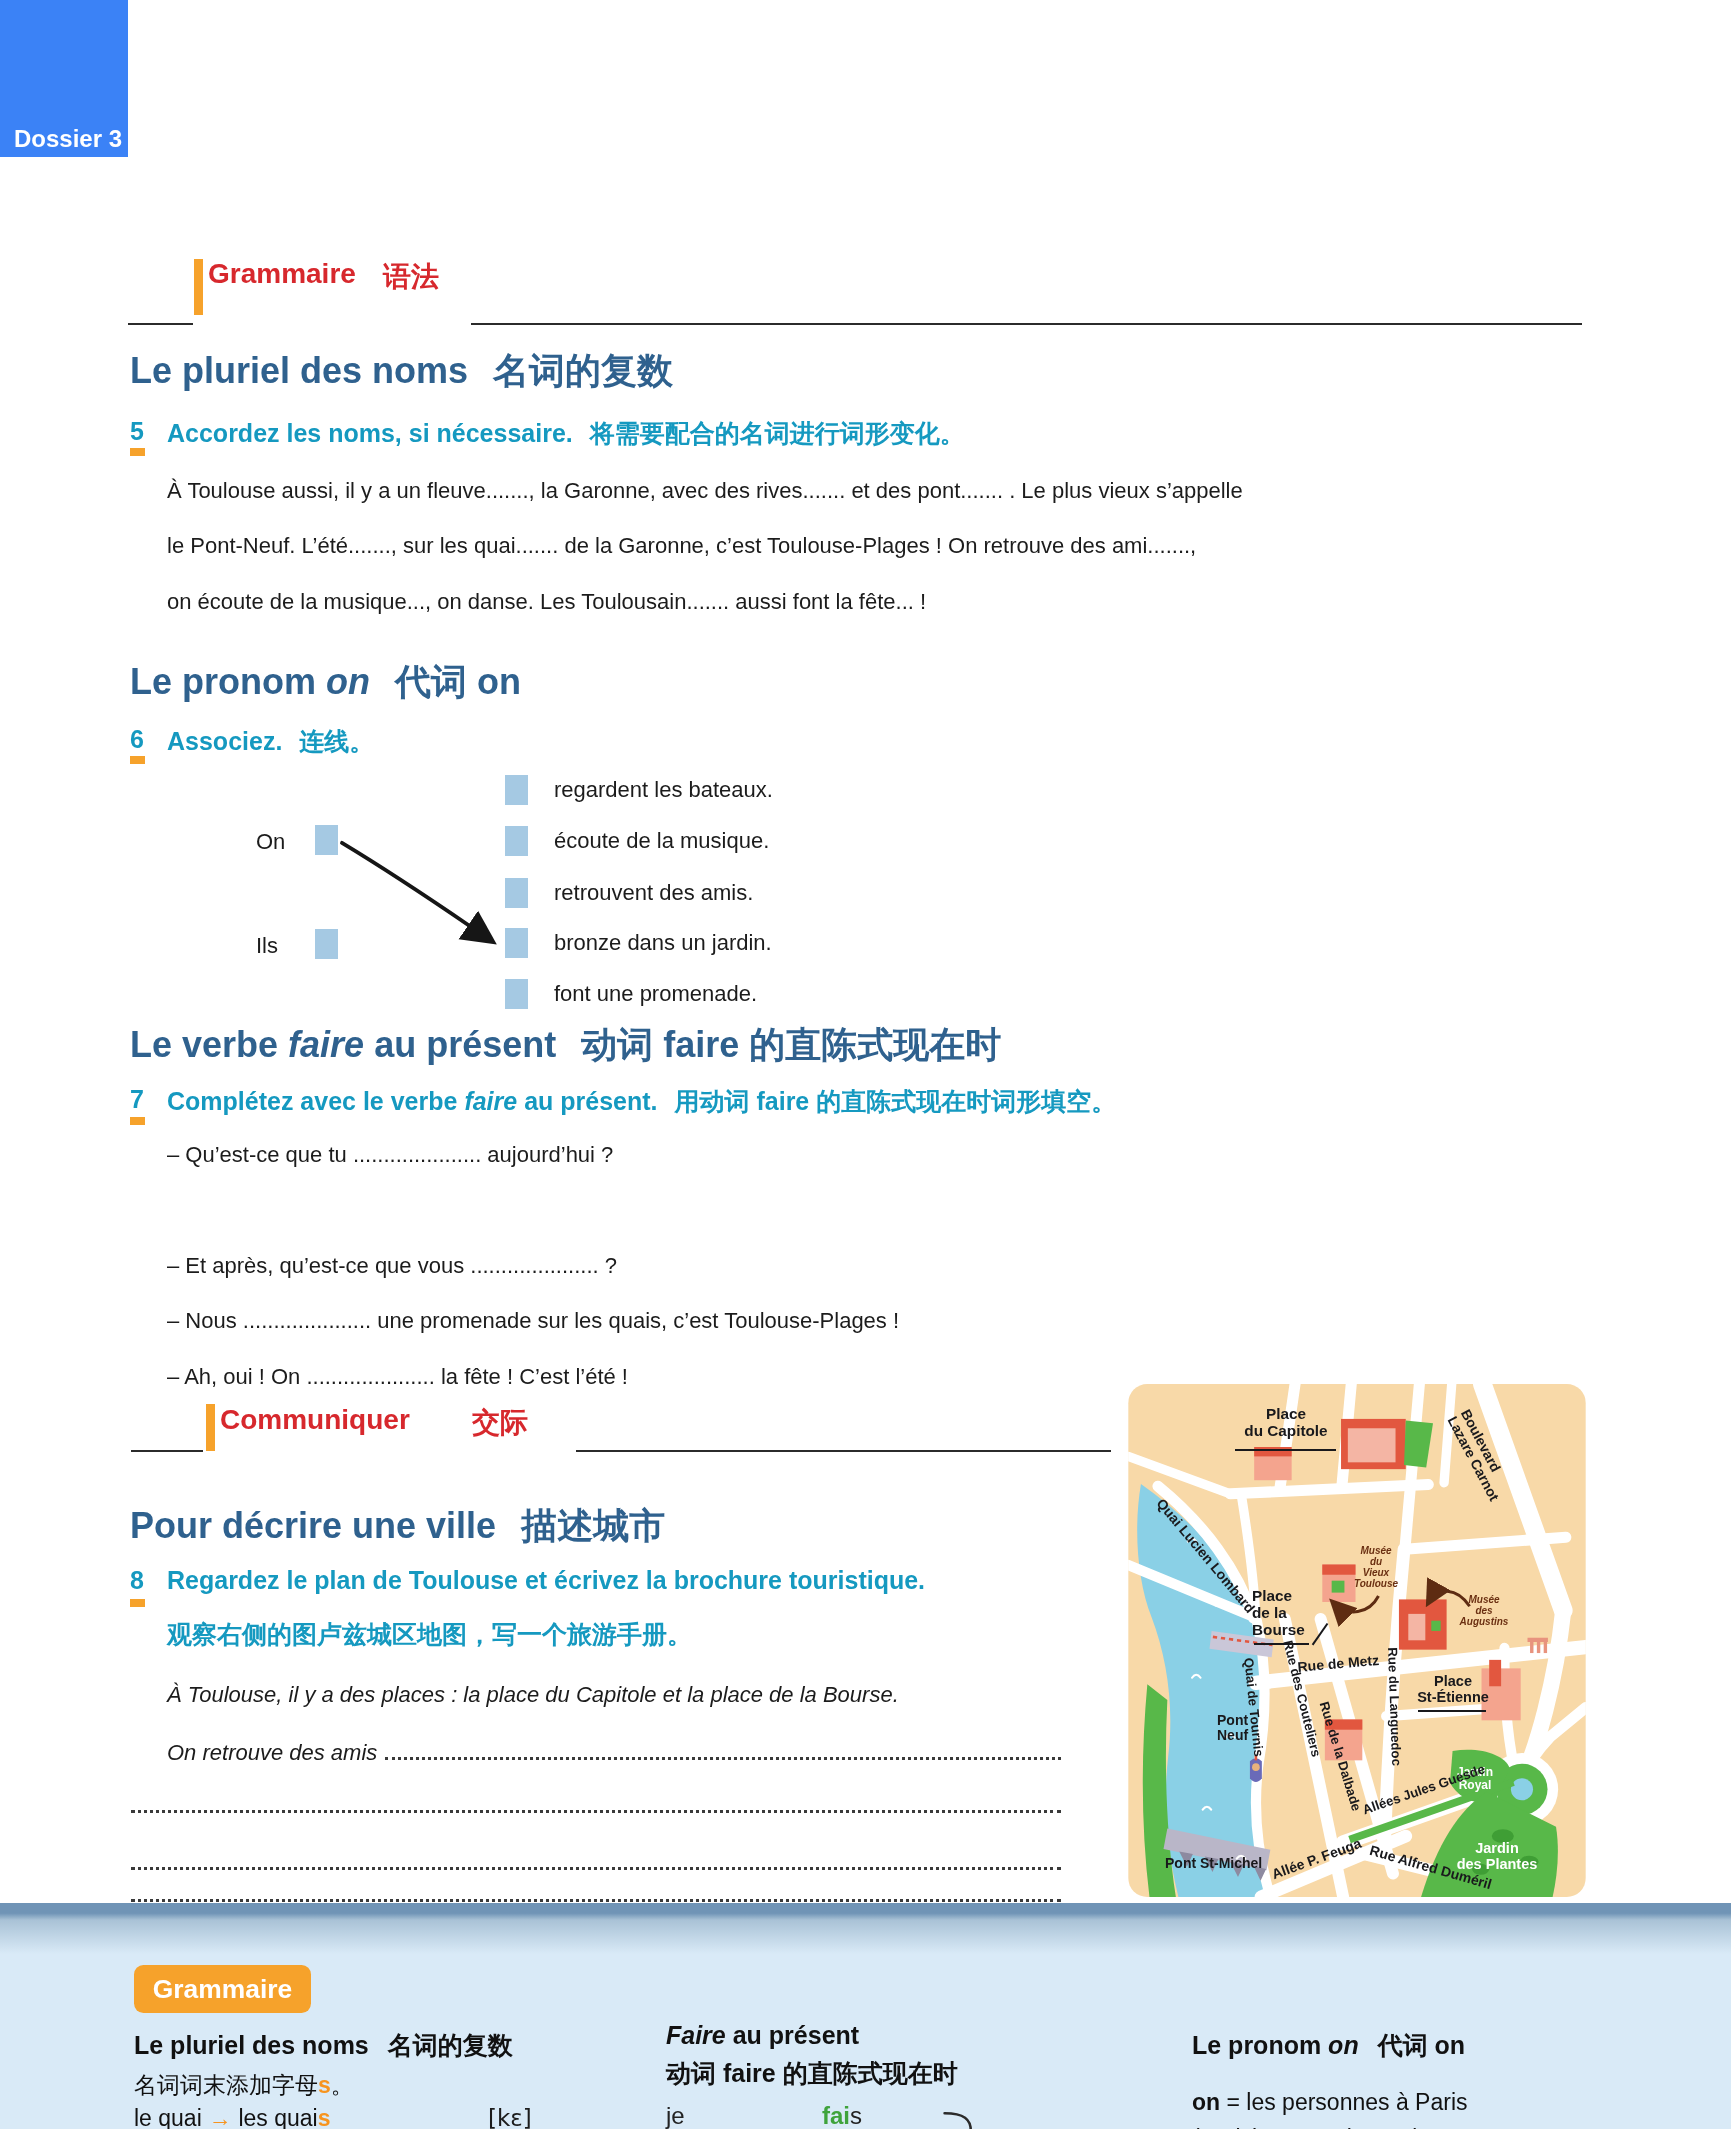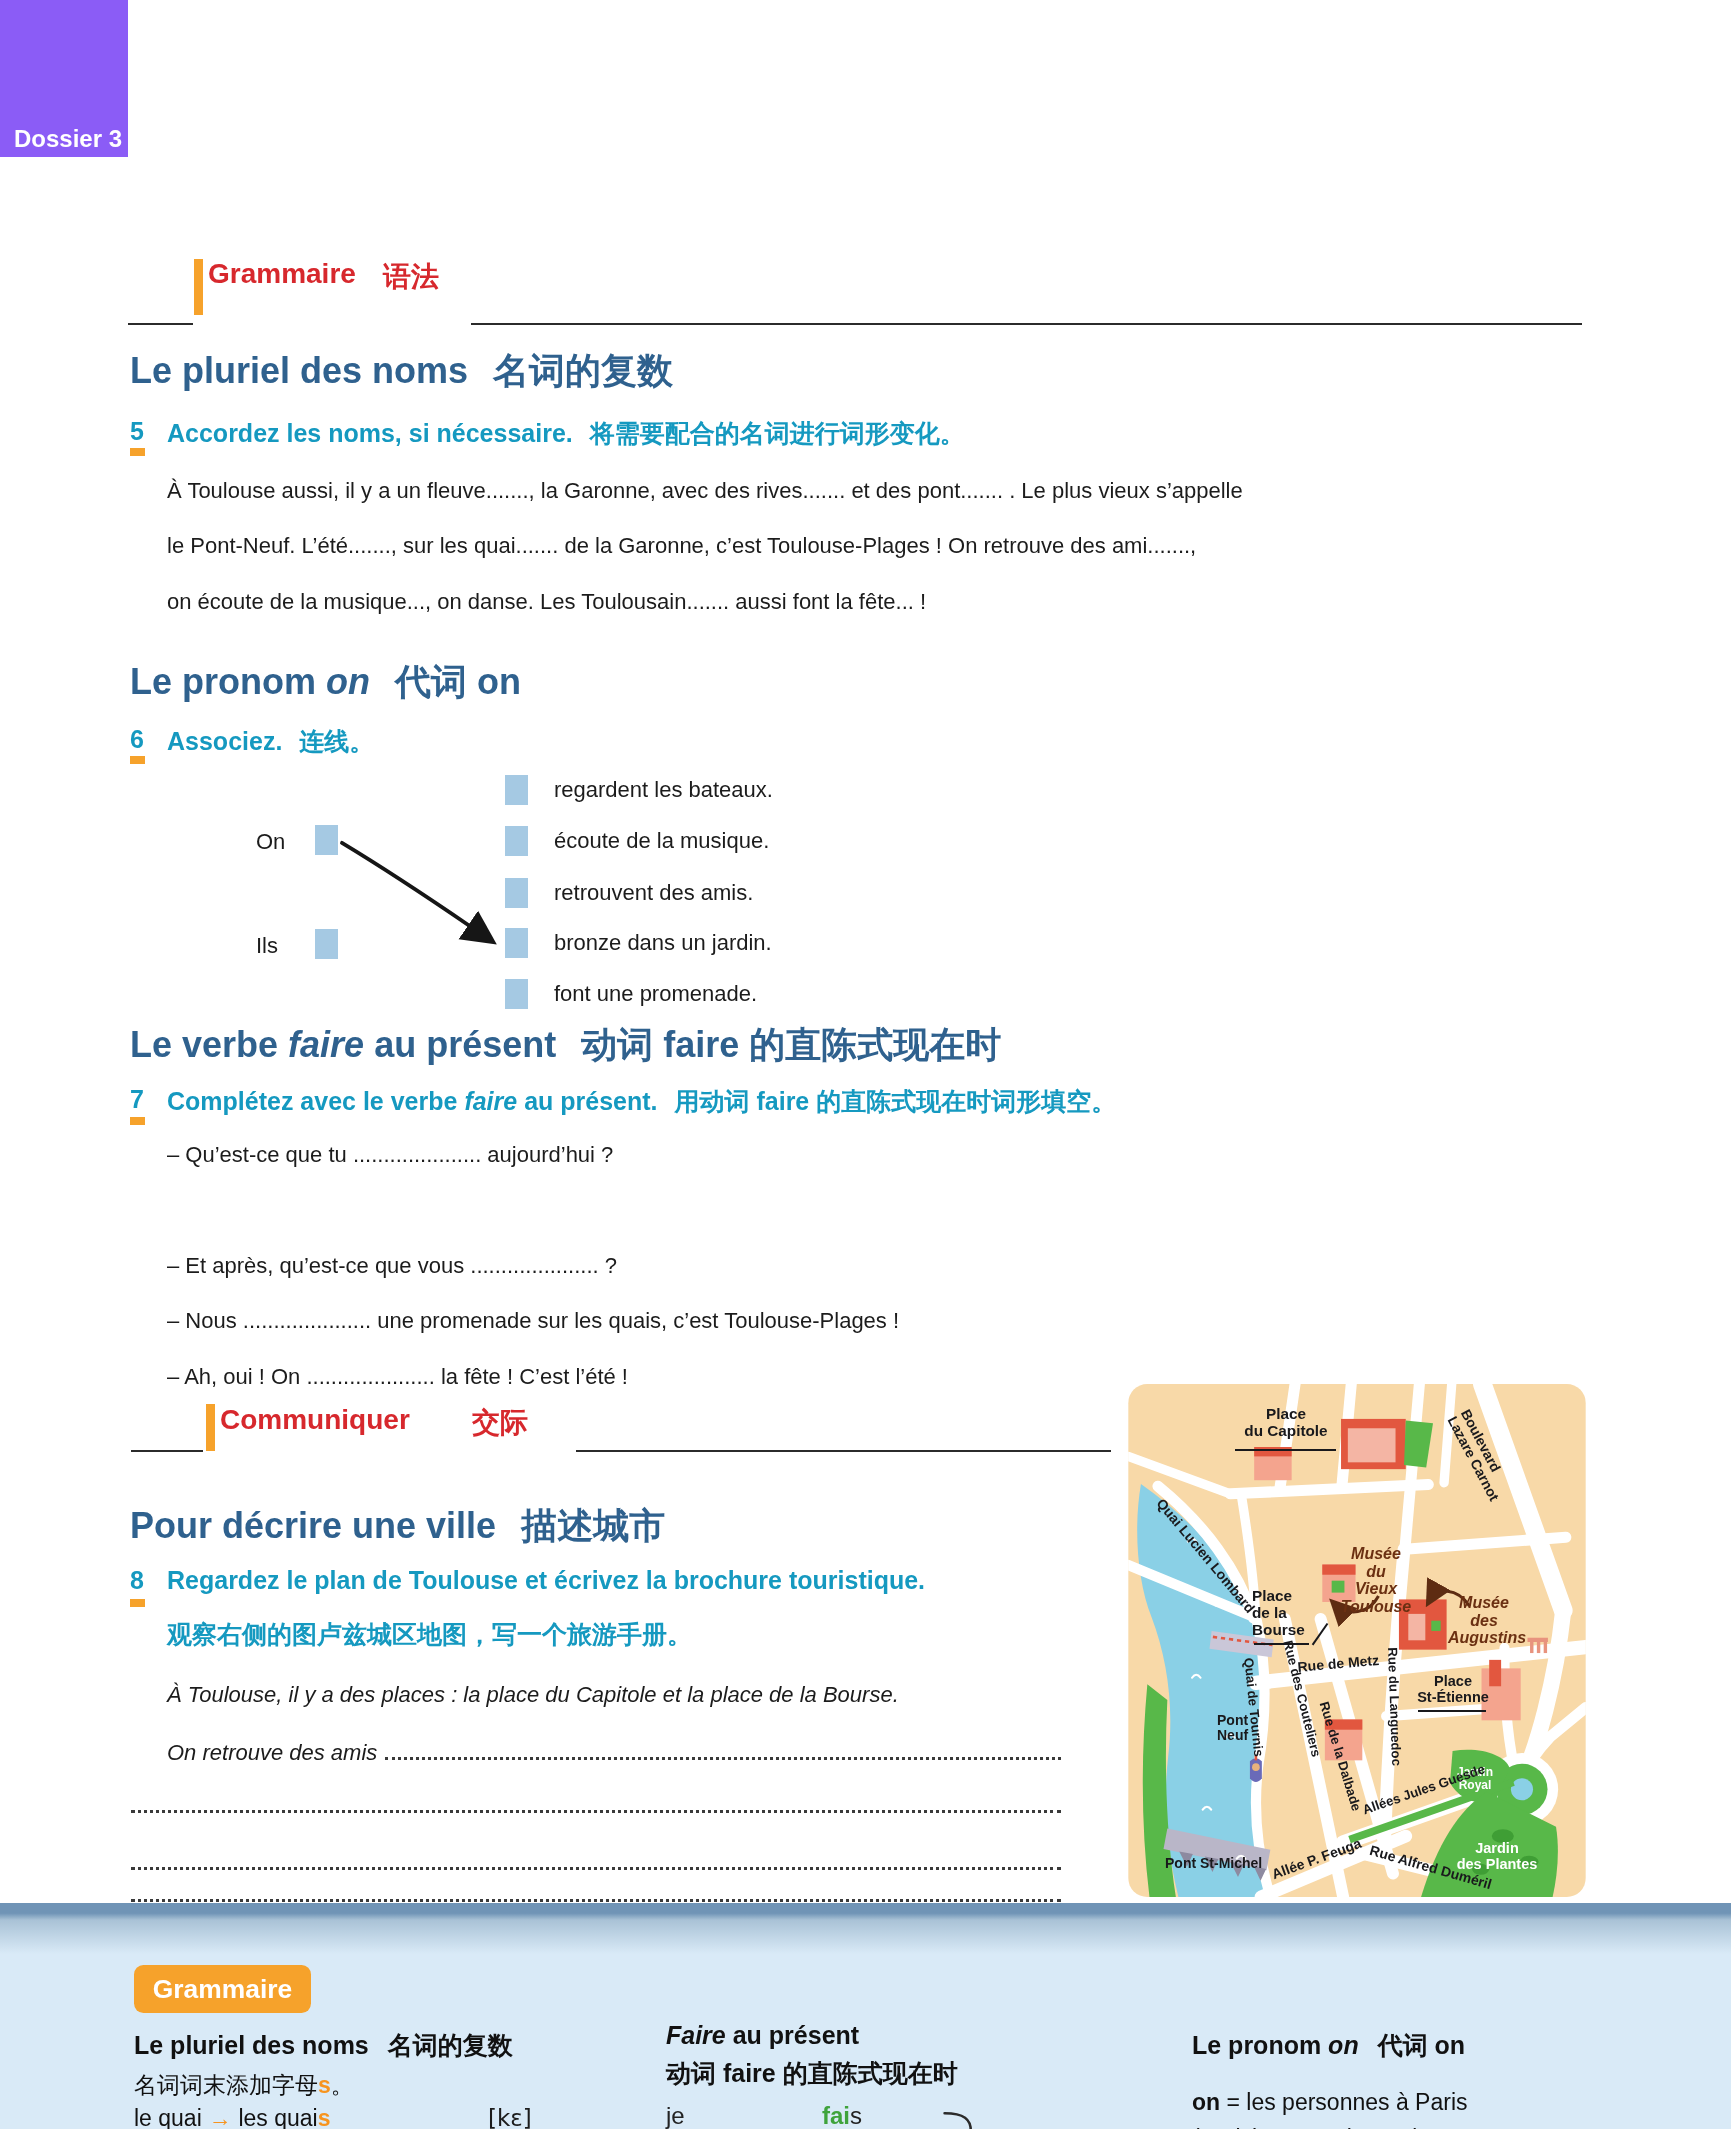--- a/index.html
+++ b/index.html
@@ -1,20 +1,20 @@
 <!DOCTYPE html>
 <html style="font-size:6.8px"><head>
 <meta charset="utf-8">
 <style>
   html,body{margin:0;padding:0;background:#ffffff;}
   #page{position:relative;width:1732px;height:2332px;background:#ffffff;overflow:hidden;
         font-family:"Liberation Sans","DejaVu Sans",sans-serif;color:#1c1c1c;}
   .abs{position:absolute;}
   
-  .dossier{left:0;top:0;width:128px;height:157px;background:#8b5cf6;}
+  .dossier{left:0;top:0;width:128px;height:157px;background:#3b82f6;}
   .dossier span{position:absolute;right:6px;bottom:4.3px;color:#fff;font-size:24px;font-weight:bold;}
   
   .secline{height:0;border-top:2.6px solid #2b2b2b;}
   .secbar{width:8.5px;background:#f6a22b;}
   .secfr{color:#d7282d;font-size:28px;font-weight:bold;}
   .seczh{color:#d7282d;font-size:28px;font-weight:bold;}
   
   .h1{font-size:36px;font-weight:bold;color:#2f618e;white-space:nowrap;}
   .h1 .zh{margin-left:25px;}
   .h1 .it{font-style:italic;}
@@ -29,21 +29,21 @@
   .ital{font-style:italic;}
   .dotfill{flex:1;border-bottom:3.4px dotted #3a3a3a;margin:0 0 4.3px 7.7px;}
   .dotline{border-bottom:3.4px dotted #3a3a3a;height:0;}
   
   .mbox{width:23px;height:30px;background:#a5c9e3;}
   .mtext{font-size:22px;white-space:nowrap;}
   
   #map{left:1128px;top:1384px;width:458px;height:649px;}
   .ml{position:absolute;font-weight:bold;font-size:14px;color:#19191c;line-height:1.1;white-space:pre-line;}
   .mlc{text-align:center;}
-  .musee{color:#6b3012;font-style:italic;font-size:16px;font-weight:bold;}
+  .musee{color:#6b3012;font-style:italic;font-size:10px;font-weight:bold;}
   .mwhite{color:#ffffff;}
   .maprule{position:absolute;height:2.1px;background:#19191c;}
   
   .panel{left:0;top:1903px;width:1732px;height:429px;
      background:linear-gradient(180deg,#7094b6 0px,#7094b6 10.2px,#a9c2d6 17px,#d9eaf7 51px,#d9eaf7 100%);}
   .badge{left:134px;top:1965px;width:177px;height:48px;background:#f6a22b;border-radius:9.4px;
      display:flex;align-items:center;justify-content:center;color:#fff;font-size:26.4px;font-weight:bold;}
   .ptitle{font-size:25px;font-weight:bold;color:#111;white-space:nowrap;}
   .ptitle .zh{margin-left:19px;}
   .ptitle .it{font-style:italic;}

